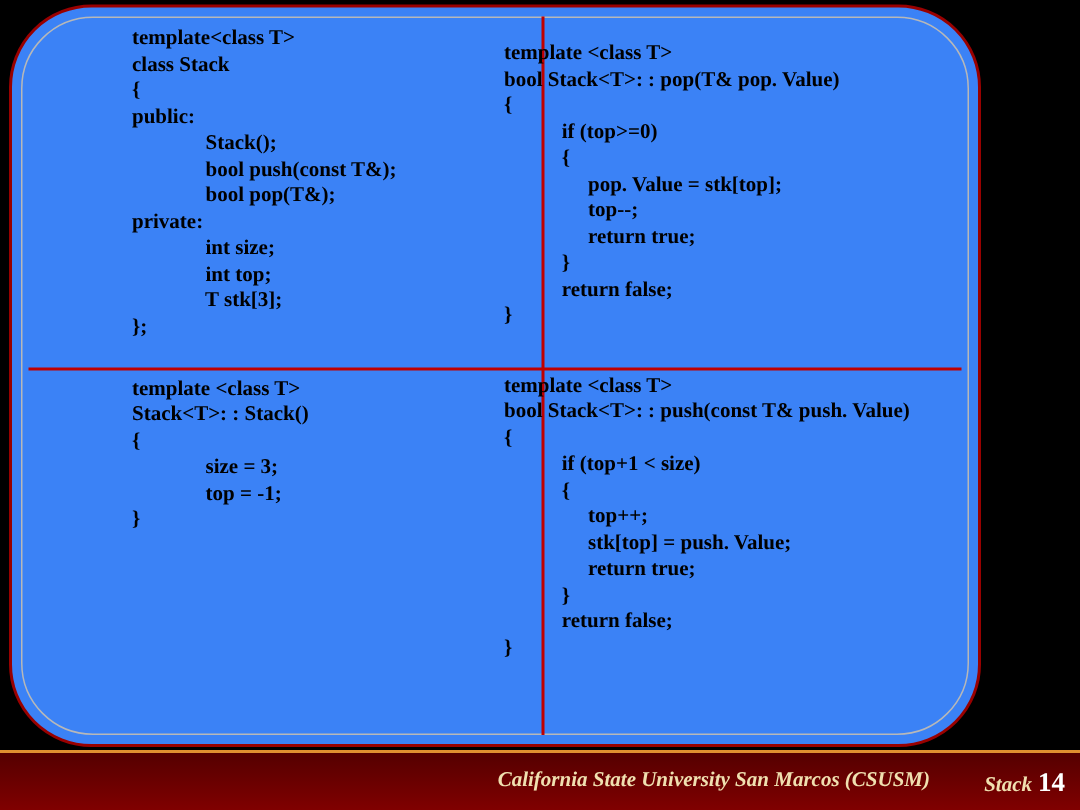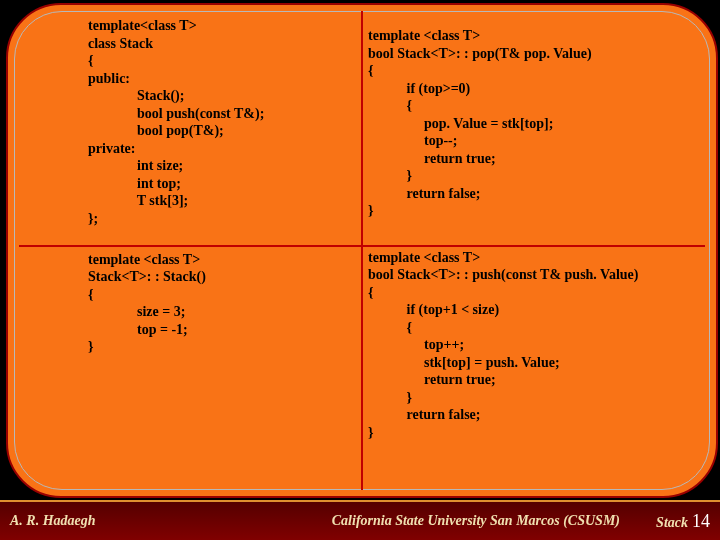--- a/index.html
+++ b/index.html
@@ -9,23 +9,23 @@
     height: 540px;
     background: #000;
     font-family: "Times New Roman", serif;
     overflow: hidden;
     position: relative;
   }
   .frame {
     position: absolute;
     top: 3px;
     left: 6px;
-    width: 712px;
+    width: 648px;
     height: 495px;
-    background: #f97316;
+    background: #3b82f6;
     border-radius: 55px;
     border: 2px solid #900;
     box-sizing: border-box;
     padding-left: 36px;
   }
   .inner-border {
     position: absolute;
     top: 6px;
     left: 6px;
     right: 6px;
@@ -103,21 +103,21 @@
     color: #f0e0b0;
   }
   .footer-right {
     flex: 0 0 90px;
     text-align: right;
     padding-right: 10px;
     color: #f0e0b0;
   }
   .footer-right .pg {
     font-style: normal;
-    font-weight: normal;
+    font-weight: bold;
     font-size: 18px;
     color: #fff;
     margin-left: 4px;
   }
 </style>
 </head>
 <body>
 
 <div class="frame">
   <div class="inner-border"></div>
@@ -162,18 +162,17 @@
                 top++;
                 stk[top] = push. Value;
                 return true;
            }
            return false;
 }</div>
   </div>
 </div>
 
 <div class="footer">
-  <div class="footer-left">A. R. Hadaegh</div>
   <div class="footer-center">California State University San Marcos (CSUSM)</div>
   <div class="footer-right">
     <span>Stack</span><span class="pg">14</span>
   </div>
 </div>
 
 </body></html>

